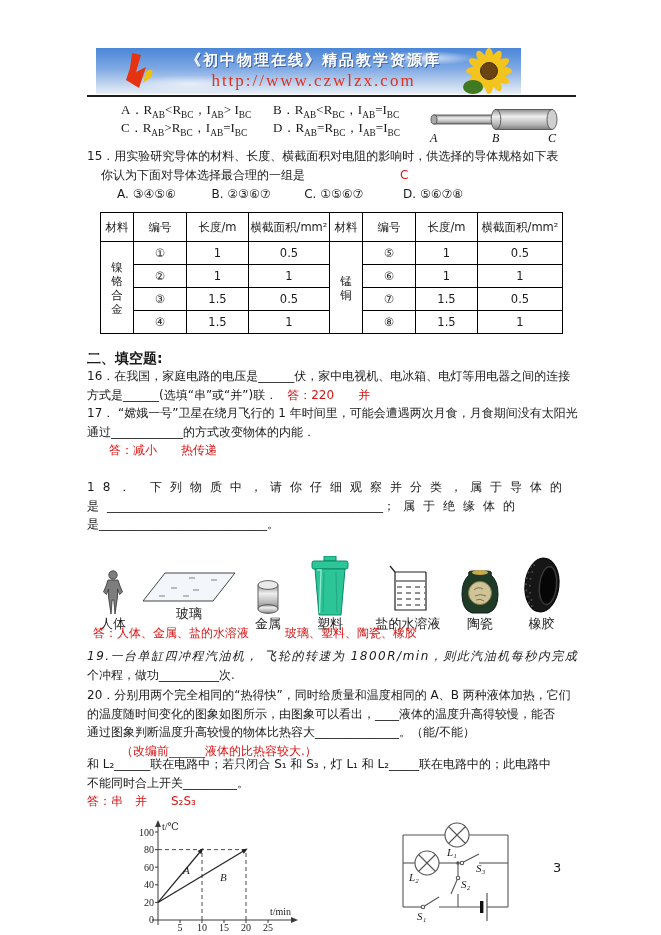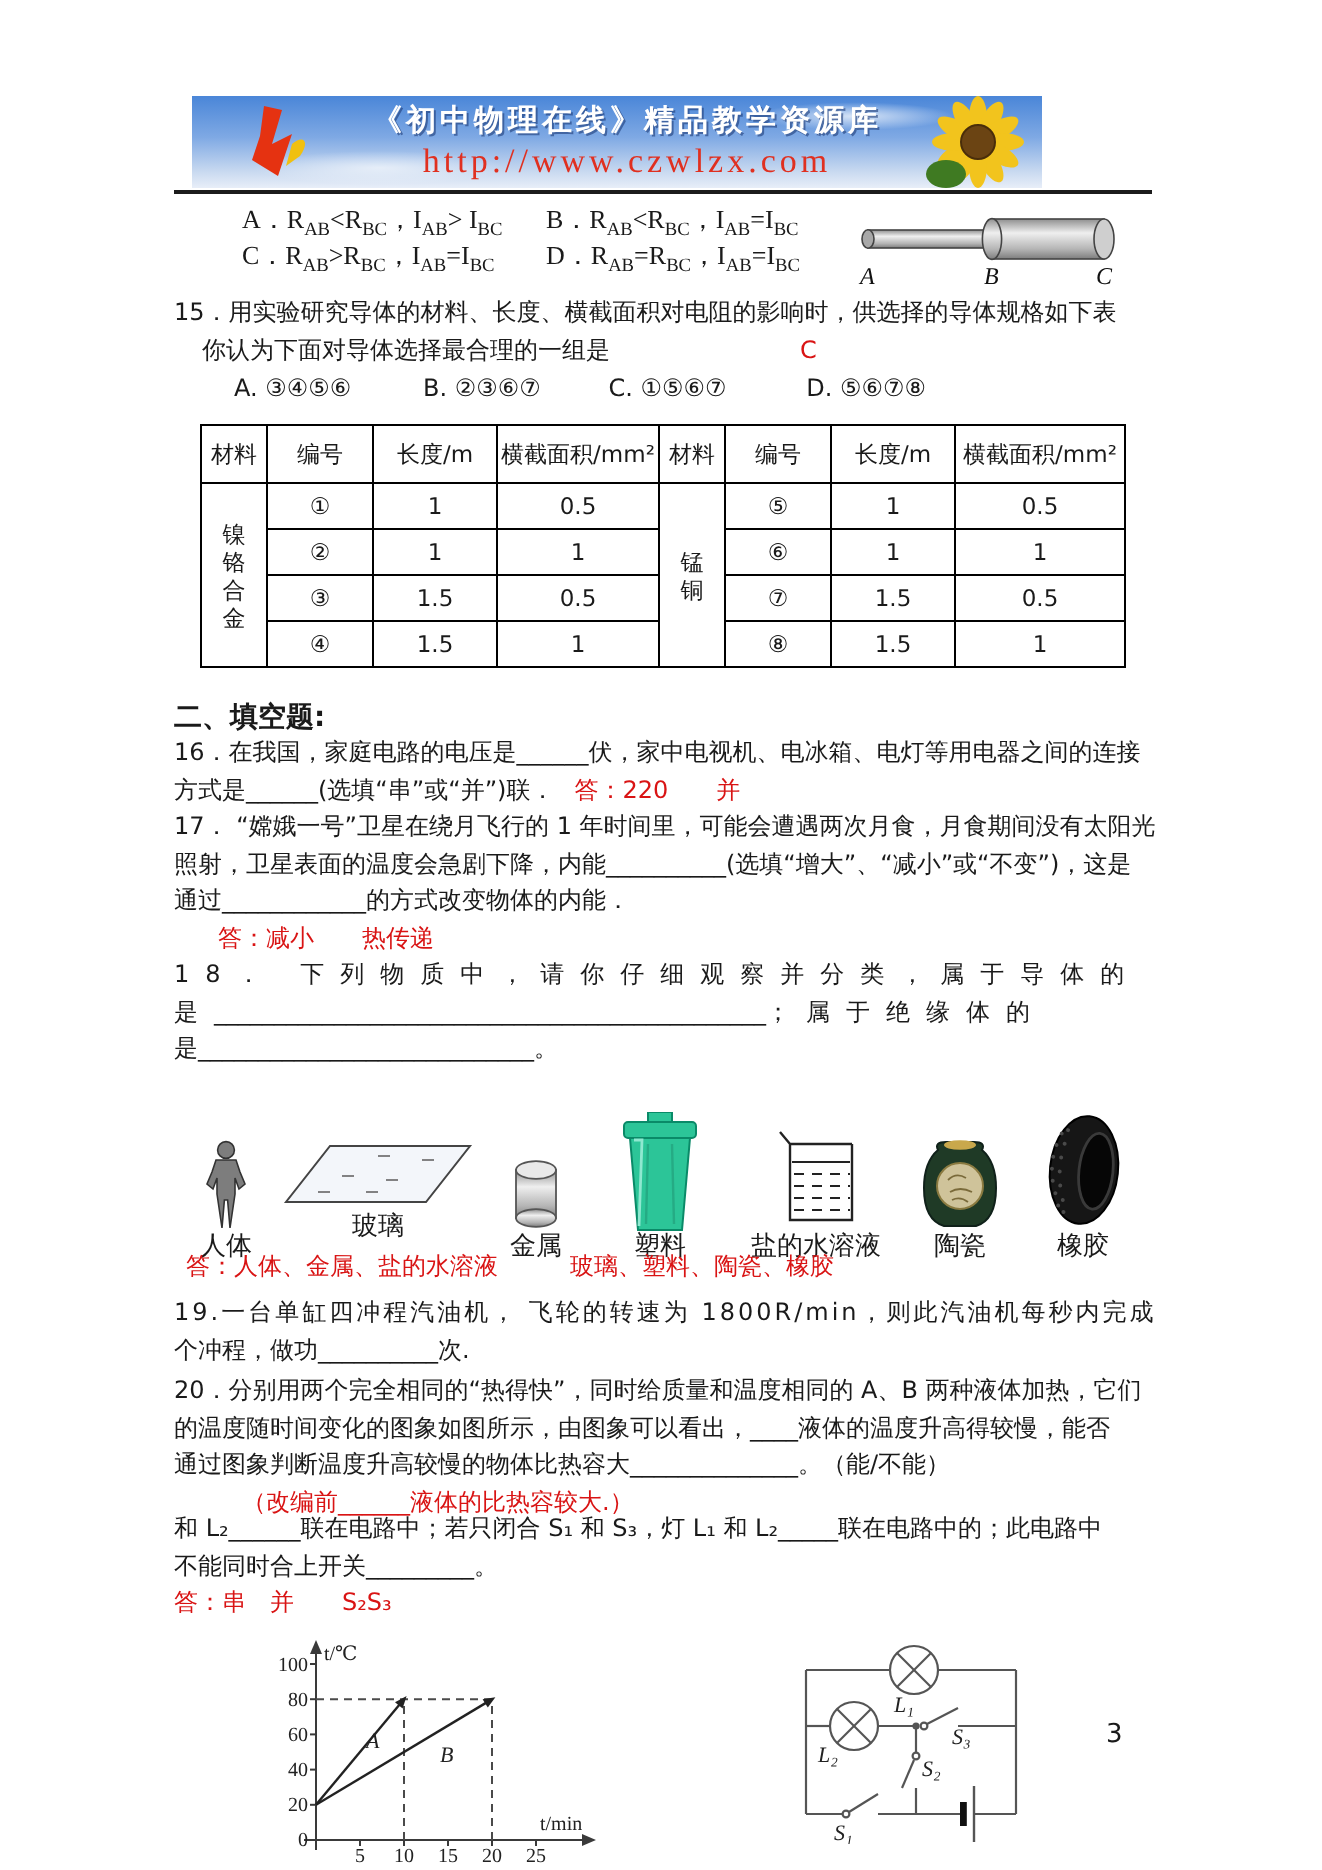--- a/index.html
+++ b/index.html
@@ -29,21 +29,21 @@
   table.spec{border-collapse:collapse;font-size:11.5px;table-layout:fixed;border-radius:23px;}
   table.spec td,table.spec th{border:1px solid #000;text-align:center;padding:0;font-weight:normal;
     line-height:13px;}
   table.spec th{height:28px;}
   table.spec td{height:22px;}
   .mat span{display:inline-block;width:13px;word-break:break-all;line-height:14px;}
   .hdr span{display:inline-block;width:26px;word-break:break-all;line-height:13px;}
   
   .sect{font-weight:bold;font-size:14px;}
   .sp8{letter-spacing:8px;}
-  .sp15{letter-spacing:1.5px;}
+  .sp15{letter-spacing:1.5px;font-style:italic;}
   
   .figrow{left:88px;top:544px;width:487px;height:88px;display:flex;}
   .figcell{display:flex;flex-direction:column;align-items:center;justify-content:flex-end;}
   .figlabel{font-size:13px;line-height:16px;white-space:nowrap;}
   .pageno{font-size:13px;}
   svg text{font-family:"Liberation Serif","DejaVu Serif",serif;}
 </style>
 </head>
 <body>
 
@@ -177,21 +177,20 @@
 
 <div class="abs sect" style="left:87px;top:350px">二、填空题:</div>
 
 <div class="abs t13" style="left:87px;top:367px">
   <div>16．在我国，家庭电路的电压是______伏，家中电视机、电冰箱、电灯等用电器之间的连接</div>
   <div><span>方式是______(选填“串”或“并”)联．</span><span class="red" style="margin-left:10px">答：220　　并</span></div>
 </div>
 
 <div class="abs t13" style="left:87px;top:404px">
   <div>17． “嫦娥一号”卫星在绕月飞行的 1 年时间里，可能会遭遇两次月食，月食期间没有太阳光</div>
-  <div>照射，卫星表面的温度会急剧下降，内能__________(选填“增大”、“减小”或“不变”)，这是</div>
   <div>通过____________的方式改变物体的内能．</div>
   <div class="red" style="margin-left:22px">答：减小　　热传递</div>
 </div>
 
 <div class="abs t13" style="left:87px;top:478px;width:489px">
   <div class="sp8">18． 下列物质中，请你仔细观察并分类，属于导体的</div>
   <div><span class="sp8">是</span><span>______________________________________________</span><span class="sp8">；属于绝缘体的</span></div>
   <div><span>是</span><span>____________________________</span><span>。</span></div>
 </div>
 

